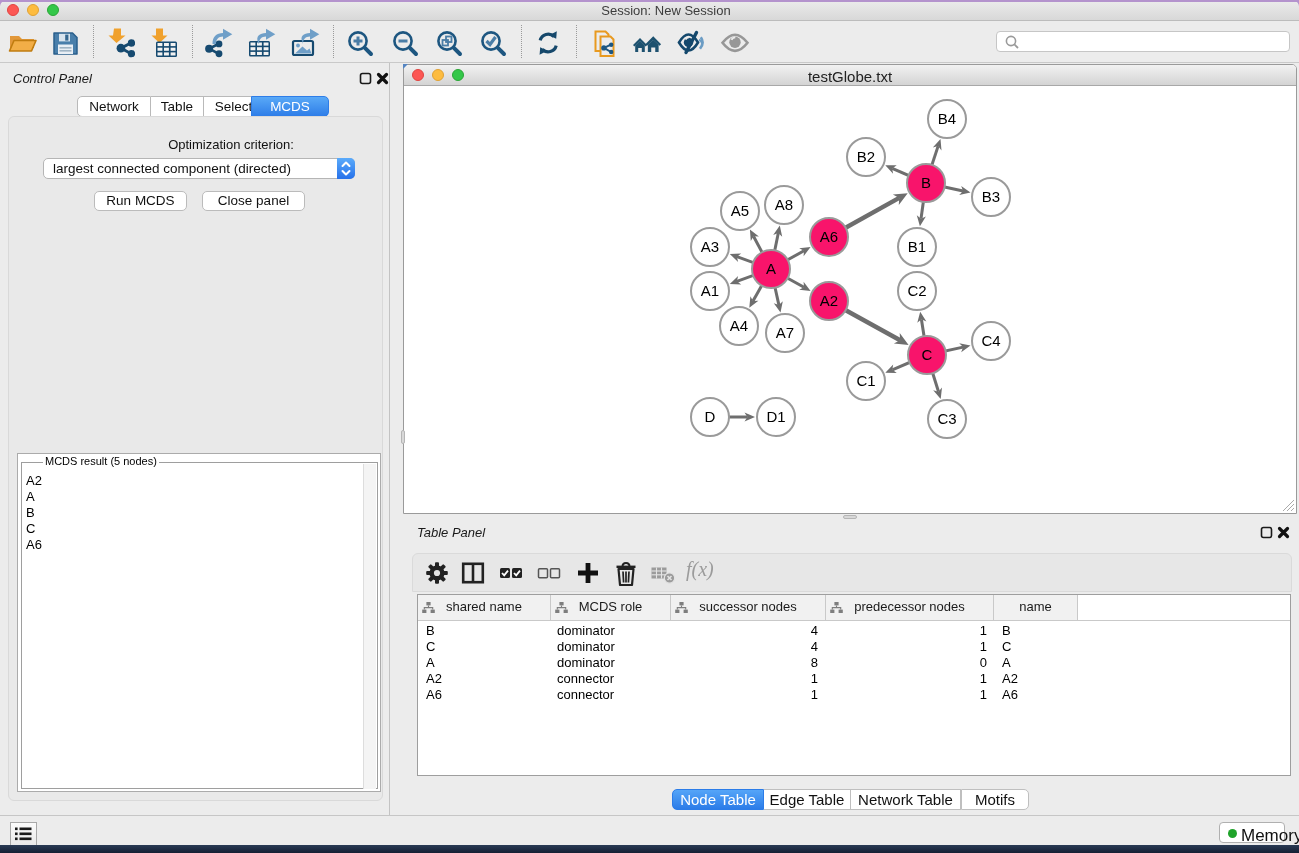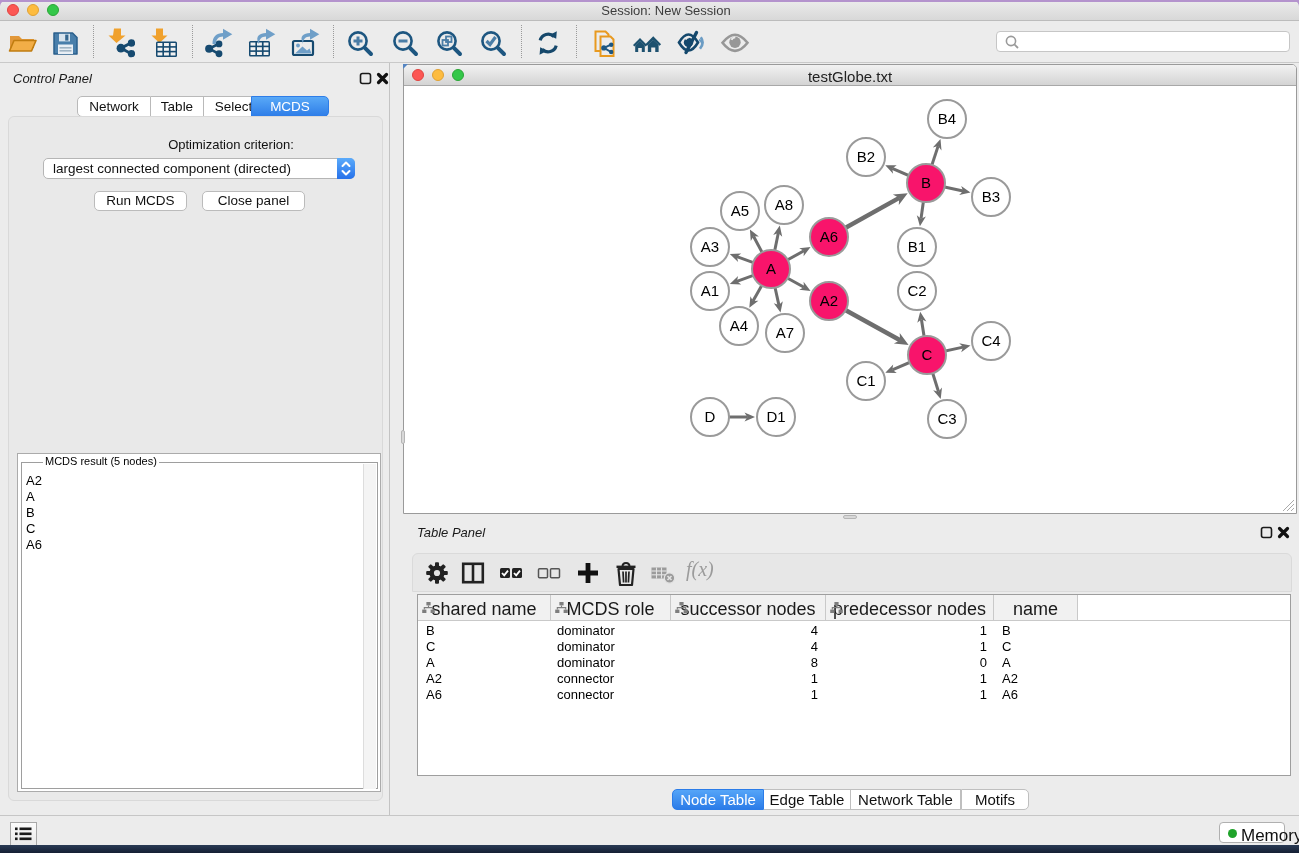--- a/index.html
+++ b/index.html
@@ -37,21 +37,21 @@
 #mcdsscroll { position:absolute; right:1px; top:1px; width:13px; height:325px; background:#f4f4f4; border-left:1px solid #ddd; }
 
 #netframe { position:absolute; left:403px; top:64px; width:894px; height:450px; border:1px solid #9a9a9a; border-radius:5px 5px 0 0; background:#fff; }
 #nettitle { position:absolute; left:0; top:0; width:892px; height:21px; background:linear-gradient(#f2f2f2,#d4d4d4); border-bottom:1px solid #a8a8a8; border-radius:4px 4px 0 0; }
 #nettext { position:absolute; left:0; width:892px; top:3px; text-align:center; font-size:15px; color:#222; }
 #netcorner { position:absolute; left:-1px; top:-1px; width:0; height:0; border-top:5px solid #5585c2; border-right:5px solid transparent; }
 
 #tpanel { position:absolute; left:391px; top:515px; width:908px; height:300px; background:#ececec; }
 #ttoolbar { position:absolute; left:21px; top:38px; width:880px; height:39px; background:#e7e7e7; border:1px solid #dadada; border-radius:6px 6px 0 0; }
 #ttable { position:absolute; left:26px; top:79px; width:874px; height:182px; background:#fff; border:1px solid #9e9e9e; }
-.hcell { position:absolute; top:0; height:25px; background:#f1f1f1; border-right:1px solid #c9c9c9; font-size:18px; color:#1a1a1a; }
+.hcell { position:absolute; top:0; height:25px; background:#f1f1f1; border-right:1px solid #c9c9c9; font-size:13px; color:#1a1a1a; }
 .hlabel { position:absolute; width:100%; text-align:center; top:4px; }
 #hbottom { position:absolute; left:0; top:25px; width:872px; height:1px; background:#c9c9c9; }
 .trow { position:absolute; font-size:13px; color:#000; }
 #tabbar { position:absolute; left:281px; top:274px; height:21px; }
 .btab { position:absolute; top:0; height:21px; border:1px solid #bfbfbf; background:#fff; font-size:15px; color:#111; text-align:center; line-height:19px; }
 .btabsel { background:linear-gradient(#55a5f8,#2b7ce8); color:#fff; border-color:#2b7ce8; }
 
 #statusbar { position:absolute; left:0; top:815px; width:1299px; height:30px; background:#ececec; border-top:1px solid #c6c6c6; }
 #listbtn { position:absolute; left:10px; top:6px; width:27px; height:24px; background:linear-gradient(#fbfbfb,#e9e9e9); border:1px solid #a8a8a8; }
 #membtn { position:absolute; left:1219px; top:6px; width:66px; height:21px; background:#fff; border:1px solid #b0b0b0; border-radius:4px; font-size:12.5px; color:#111; }

